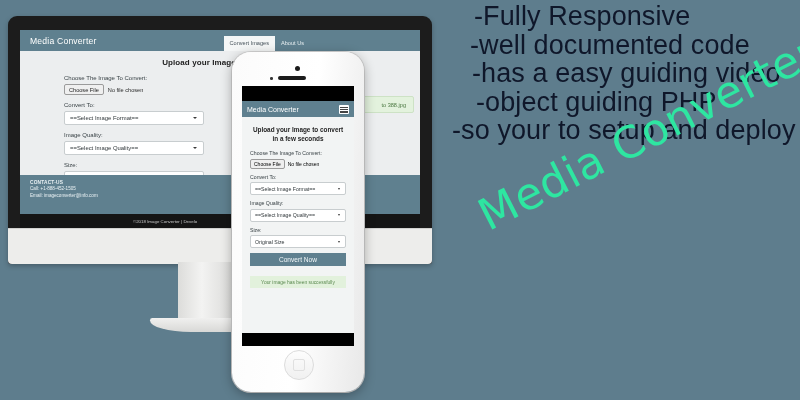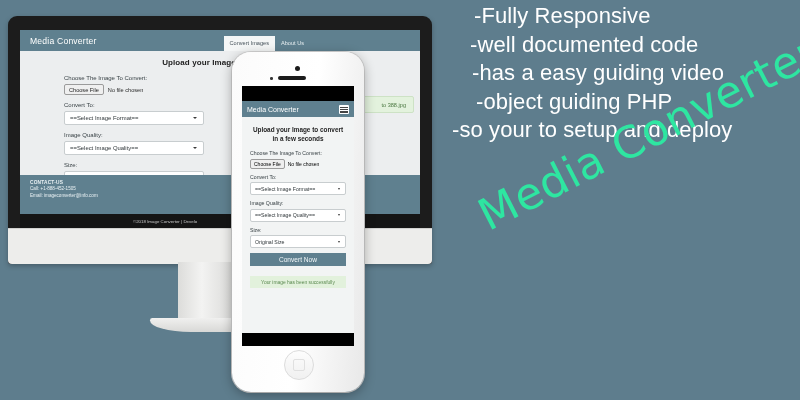--- a/index.html
+++ b/index.html
@@ -6,21 +6,21 @@
   body{
     width:800px;height:400px;overflow:hidden;
     font-family:"Liberation Sans", sans-serif;
     background:#5e7d8d;position:relative;
   }
   .stage{position:absolute;inset:0;background:#5e7d8d;overflow:hidden;}
 
   
   .features{
     position:absolute;left:452px;top:2px;width:348px;
-    color:#ffffff;font-size:22px;line-height:28.5px;
+    color:#0f172a;font-size:27px;line-height:28.5px;
     letter-spacing:.1px;white-space:nowrap;
   }
   .features div{text-align:left;}
   .f0{padding-left:22px;}
   .f1{padding-left:18px;}
   .f2{padding-left:20px;}
   .f3{padding-left:24px;}
   .f4{padding-left:0px;}
 
   

